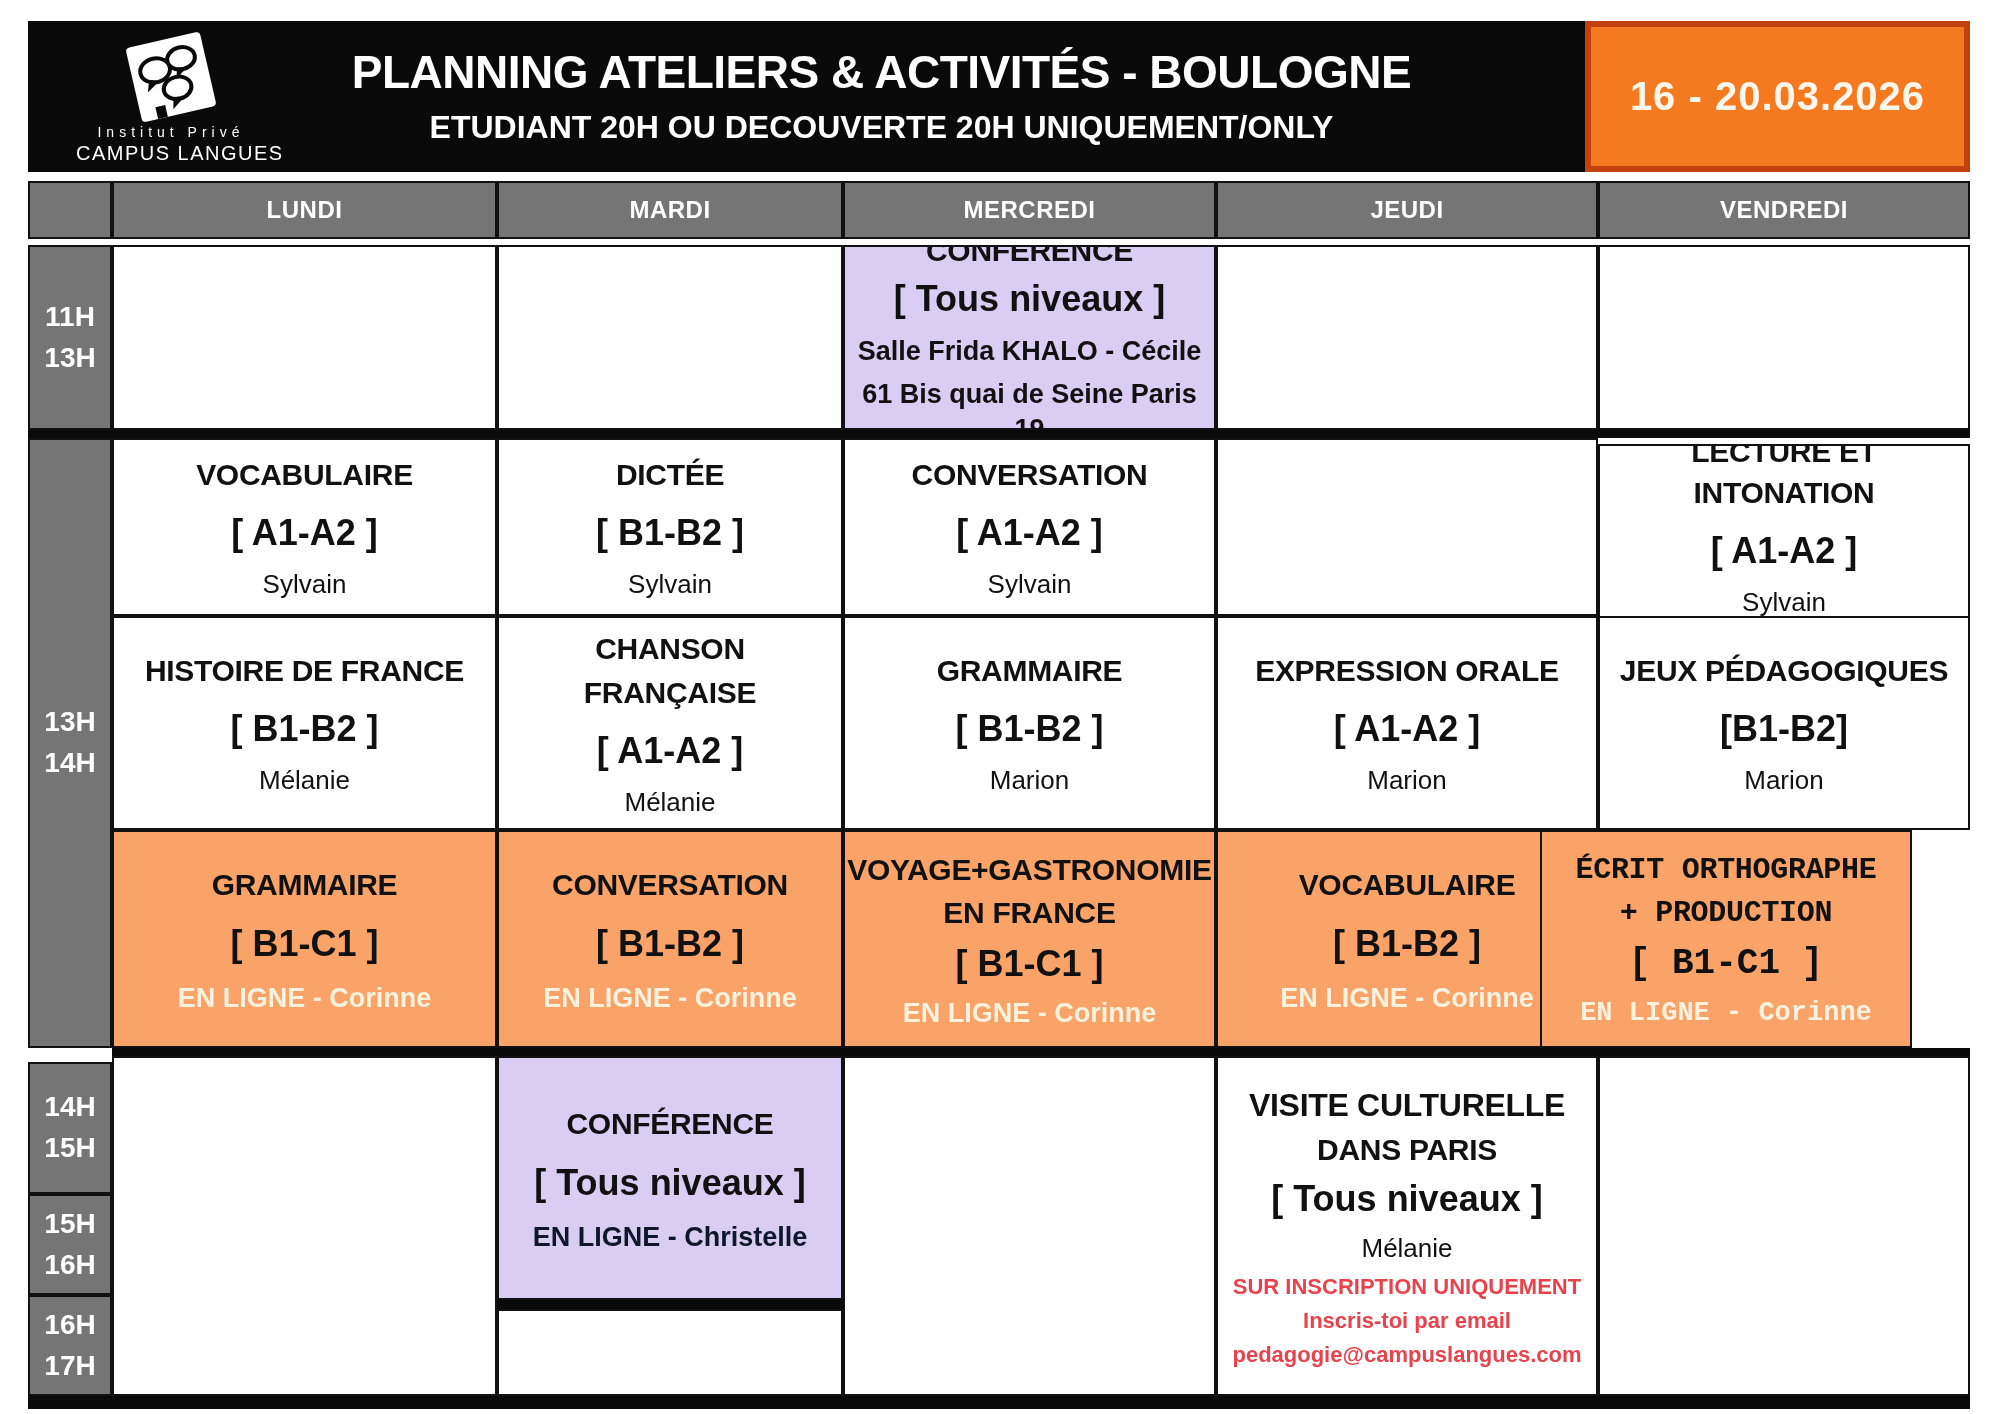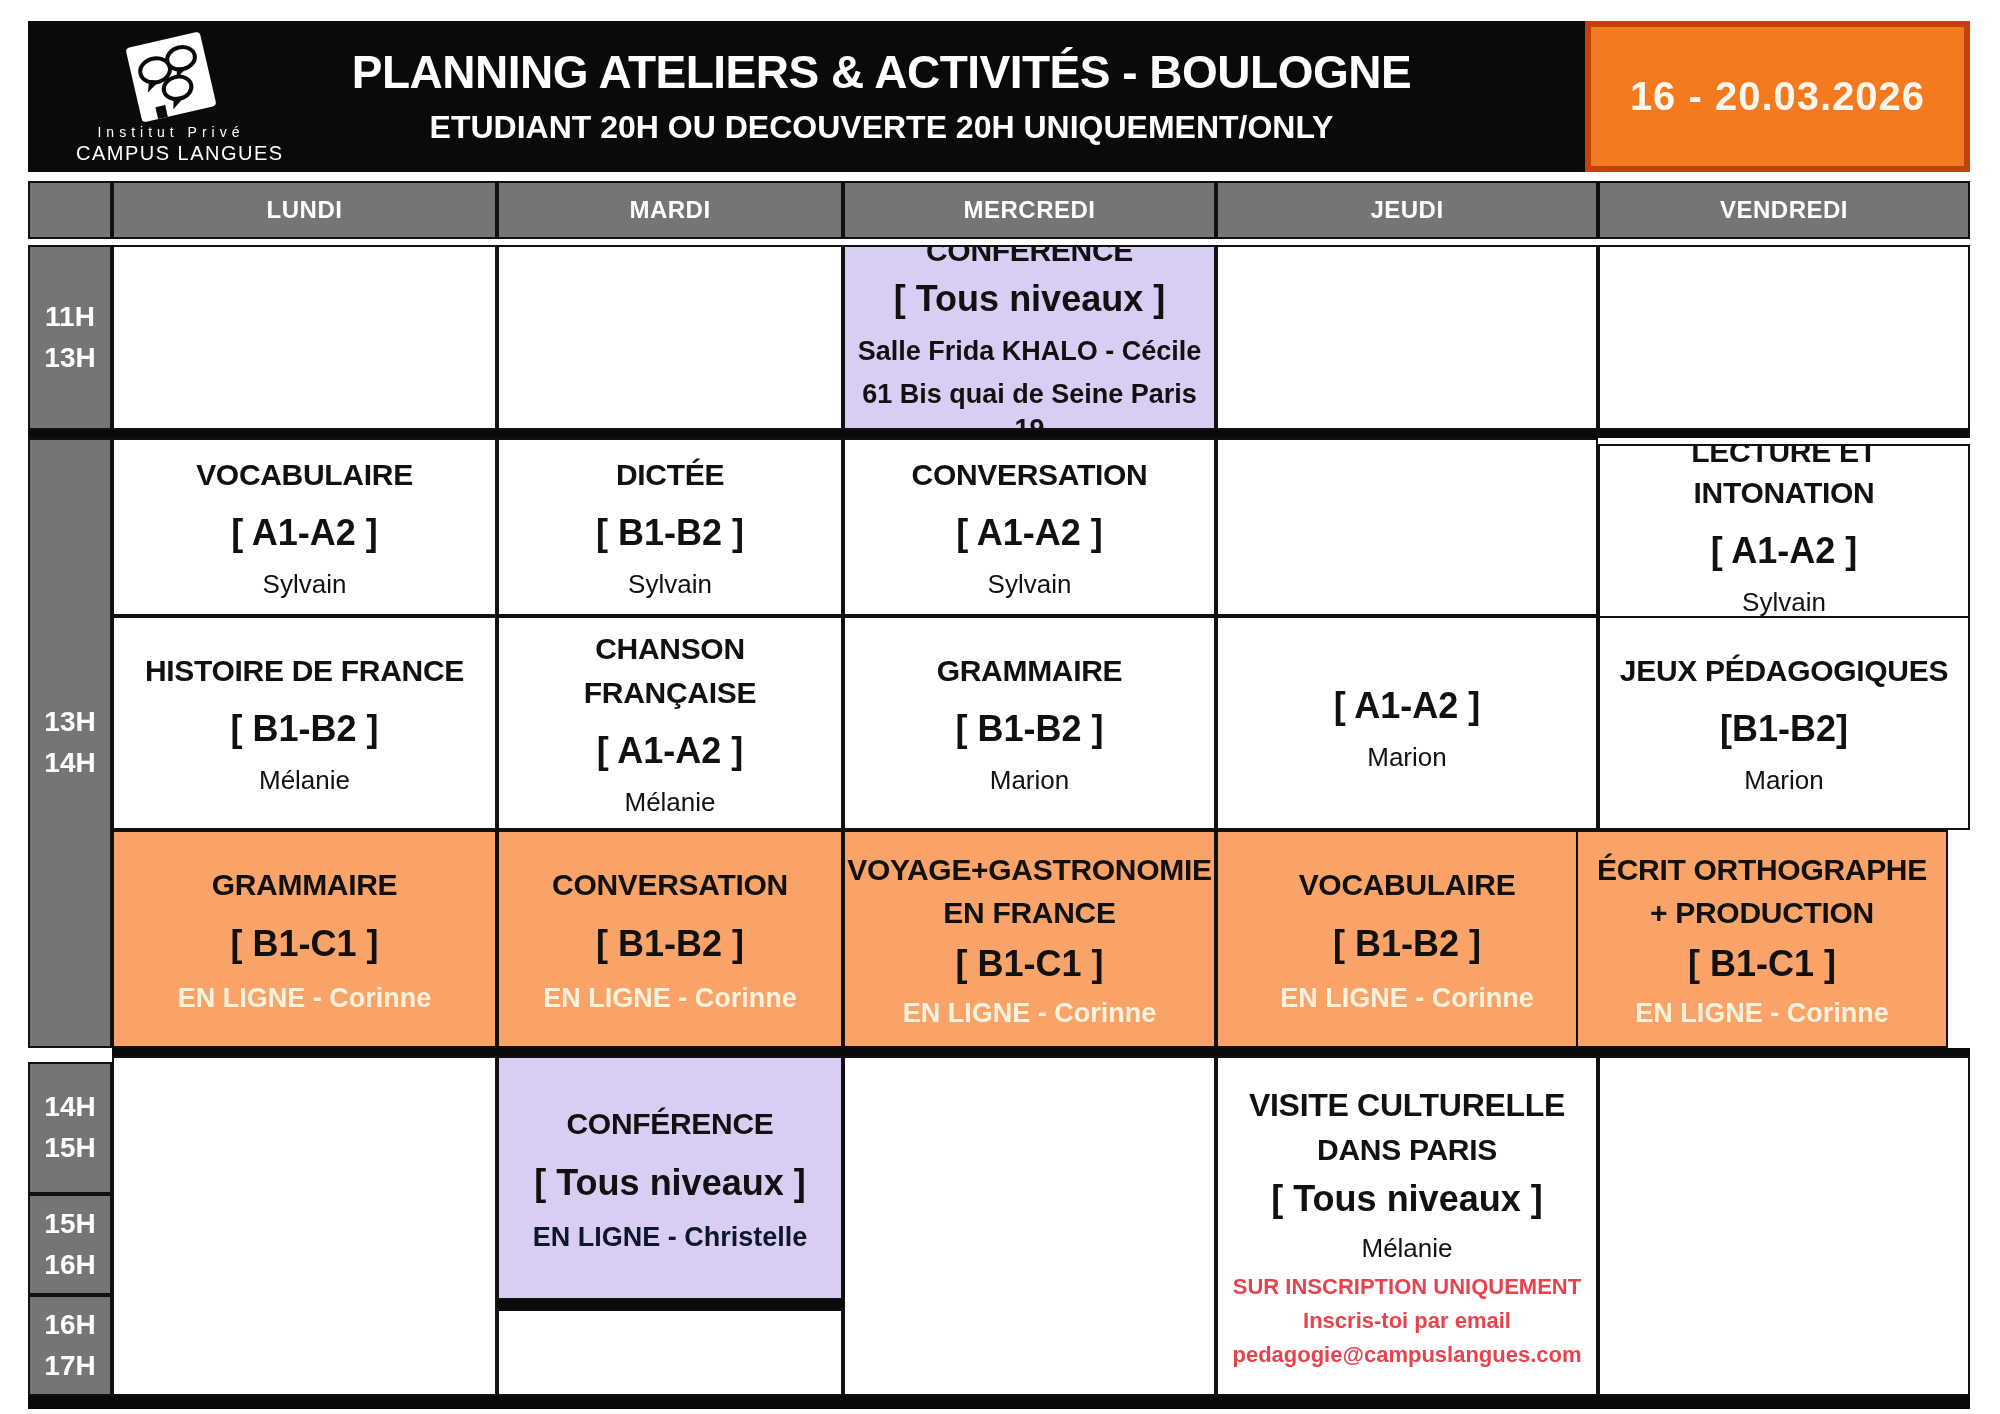--- a/index.html
+++ b/index.html
@@ -166,20 +166,21 @@
       <div class="t" style="margin-top:0;">FRANÇAISE</div>
       <div class="lv">[ A1-A2 ]</div>
       <div class="nm">Mélanie</div>
     </div>
     <div class="cell" style="left:815px;top:435px;width:373px;height:214px;">
       <div class="t">GRAMMAIRE</div>
       <div class="lv">[ B1-B2 ]</div>
       <div class="nm">Marion</div>
     </div>
     <div class="cell" style="left:1188px;top:435px;width:382px;height:214px;">
+      <div class="t">EXPRESSION ORALE</div>
       <div class="lv">[ A1-A2 ]</div>
       <div class="nm">Marion</div>
     </div>
     <div class="cell" style="left:1570px;top:435px;width:372px;height:214px;">
       <div class="t">JEUX PÉDAGOGIQUES</div>
       <div class="lv">[B1-B2]</div>
       <div class="nm">Marion</div>
     </div>
 
     <div class="cell orangec" style="left:84px;top:649px;width:385px;height:218px;">
@@ -196,21 +197,21 @@
       <div class="t">VOYAGE+GASTRONOMIE</div>
       <div class="t" style="margin-top:0;">EN FRANCE</div>
       <div class="lv" style="margin-top:4px;">[ B1-C1 ]</div>
       <div class="on" style="margin-top:6px;">EN LIGNE - Corinne</div>
     </div>
     <div class="cell orangec" style="left:1188px;top:649px;width:382px;height:218px;">
       <div class="t">VOCABULAIRE</div>
       <div class="lv">[ B1-B2 ]</div>
       <div class="on">EN LIGNE - Corinne</div>
     </div>
-    <div class="cell orangec" style="left:1548px;top:649px;width:372px;height:218px;">
+    <div class="cell orangec" style="left:1512px;top:649px;width:372px;height:218px;font-family:Liberation Mono, monospace;">
       <div class="t">ÉCRIT ORTHOGRAPHE</div>
       <div class="t" style="margin-top:0;">+ PRODUCTION</div>
       <div class="lv" style="margin-top:4px;">[ B1-C1 ]</div>
       <div class="on" style="margin-top:6px;">EN LIGNE - Corinne</div>
     </div>
 
     <div class="bar" style="left:84px;top:867px;width:1858px;height:8px;"></div>
 
     <div class="cell gray timecell" style="left:0;top:881px;width:84px;height:132px;">
       <div>14H</div>

